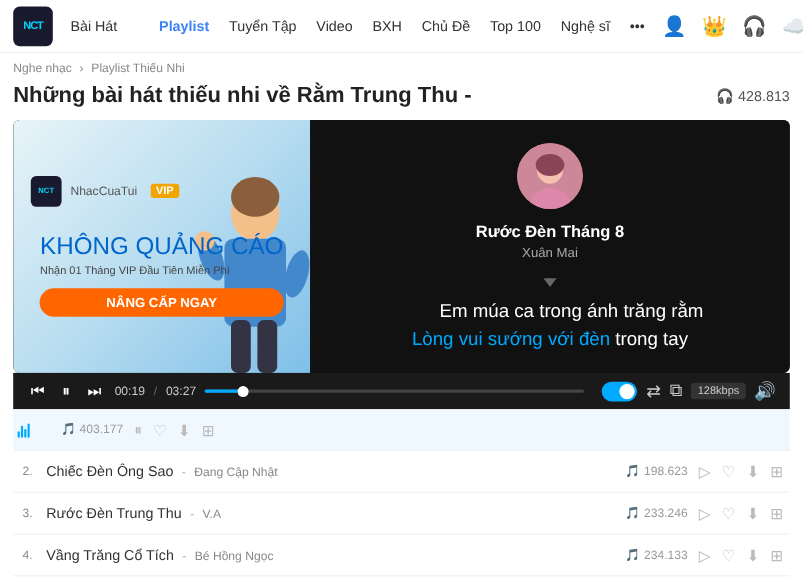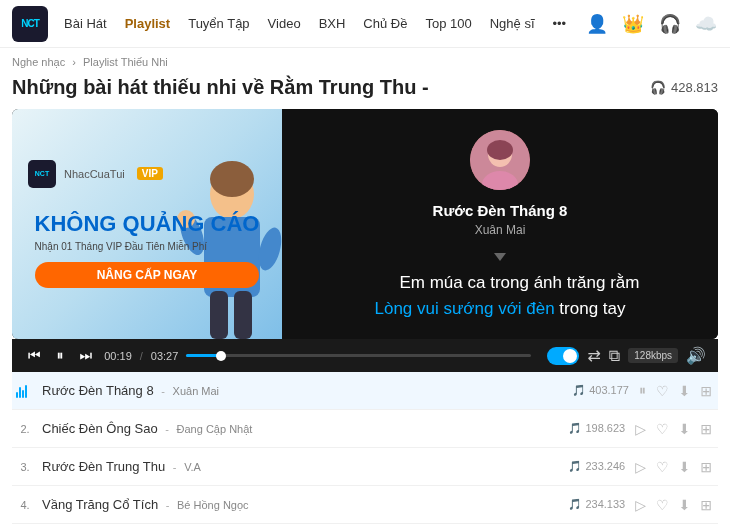--- a/index.html
+++ b/index.html
@@ -4,21 +4,21 @@
   <style>
     * { margin: 0; padding: 0; box-sizing: border-box; }
     body { font-family: Arial, sans-serif; font-size: 13px; color: #333; background: #fff; width: 730px; overflow-x: hidden; }
     
     
     .header { display: flex; align-items: center; padding: 0 12px; height: 48px; border-bottom: 1px solid #eee; gap: 16px; }
     .logo { width: 36px; height: 36px; background: #1a1a2e; border-radius: 6px; display: flex; align-items: center; justify-content: center; flex-shrink: 0; }
     .logo-text { color: #00d4ff; font-weight: 900; font-size: 10px; letter-spacing: -1px; }
     .nav { display: flex; align-items: center; gap: 18px; flex: 1; }
     .nav-item { font-size: 13px; color: #333; cursor: pointer; text-decoration: none; white-space: nowrap; }
-    .nav-item.active { color: #a16207; font-weight: 600; }
+    .nav-item.active { color: #3b82f6; font-weight: 600; margin-left: 20px; }
     .nav-icons { display: flex; align-items: center; gap: 14px; margin-left: auto; }
     .nav-icon { font-size: 18px; cursor: pointer; color: #555; }
     .nav-icon.crown { color: #f0a500; }
     
     
     .breadcrumb { font-size: 11px; color: #888; padding: 8px 12px 4px; }
     .breadcrumb a { color: #888; text-decoration: none; }
     .breadcrumb span { margin: 0 4px; }
     
     
@@ -29,21 +29,21 @@
     
     .player-section { display: flex; background: #111; height: 230px; margin: 0 12px; border-radius: 6px; overflow: hidden; }
     
     
     .ad-banner { width: 270px; flex-shrink: 0; background: linear-gradient(135deg, #e8f4f8 0%, #b8ddf0 50%, #7fbfe8 100%); position: relative; overflow: hidden; display: flex; flex-direction: column; align-items: center; justify-content: center; padding: 16px; }
     .ad-logo-row { display: flex; align-items: center; gap: 8px; margin-bottom: 23px; align-self: flex-start; }
     .ad-logo-small { width: 28px; height: 28px; background: #1a1a2e; border-radius: 5px; display: flex; align-items: center; justify-content: center; }
     .ad-logo-small-text { color: #00d4ff; font-size: 7px; font-weight: 900; }
     .ad-brand { font-size: 11px; color: #555; }
     .ad-vip { background: #f0a500; color: #fff; font-size: 10px; font-weight: 700; padding: 1px 5px; border-radius: 3px; margin-left: 4px; }
-    .ad-title { font-size: 22px; font-weight: 700; color: #0066cc; text-align: center; line-height: 1.2; margin-bottom: 4px; text-transform: uppercase; }
+    .ad-title { font-size: 22px; font-weight: 400; color: #0066cc; text-align: center; line-height: 1.2; margin-bottom: 4px; text-transform: uppercase; }
     .ad-subtitle { font-size: 10px; color: #444; text-align: left; margin-bottom: 10px; }
     .ad-button { background: #ff6600; color: #fff; font-size: 12px; font-weight: 700; padding: 6px 18px; border-radius: 20px; cursor: pointer; text-transform: uppercase; }
     
     
     .now-playing { flex: 1; background: #111; display: flex; flex-direction: column; align-items: center; justify-content: center; padding: 20px; position: relative; }
     .avatar-circle { width: 60px; height: 60px; border-radius: 50%; background: linear-gradient(135deg, #cc8888, #aa5566); overflow: hidden; margin-bottom: 12px; display: flex; align-items: center; justify-content: center; }
     .avatar-circle svg { width: 60px; height: 60px; }
     .song-title { color: #fff; font-size: 15px; font-weight: 600; margin-bottom: 4px; }
     .song-artist { color: #aaa; font-size: 12px; margin-bottom: 16px; }
     .triangle-down { width: 0; height: 0; border-left: 6px solid transparent; border-right: 6px solid transparent; border-top: 8px solid #666; margin-bottom: 12px; }
@@ -208,25 +208,20 @@
 
     <div class="song-row active">
       <div class="song-num playing">
         <div class="bars-icon">
           <div class="bar" style="height:6px;"></div>
           <div class="bar" style="height:11px;"></div>
           <div class="bar" style="height:8px;"></div>
           <div class="bar" style="height:13px;"></div>
         </div>
       </div>
-      <div class="song-info">
-        <span><a>Rước Đèn Tháng 8</a></span>
-        <span class="song-sep">-</span>
-        <span class="song-artist-name"><a>Xuân Mai</a></span>
-      </div>
       <div class="play-count-cell">
         <span>🎵</span>
         <span>403.177</span>
       </div>
       <div class="song-actions">
         <button class="action-btn">⏸</button>
         <button class="action-btn">♡</button>
         <button class="action-btn">⬇</button>
         <button class="action-btn">⊞</button>
       </div>

